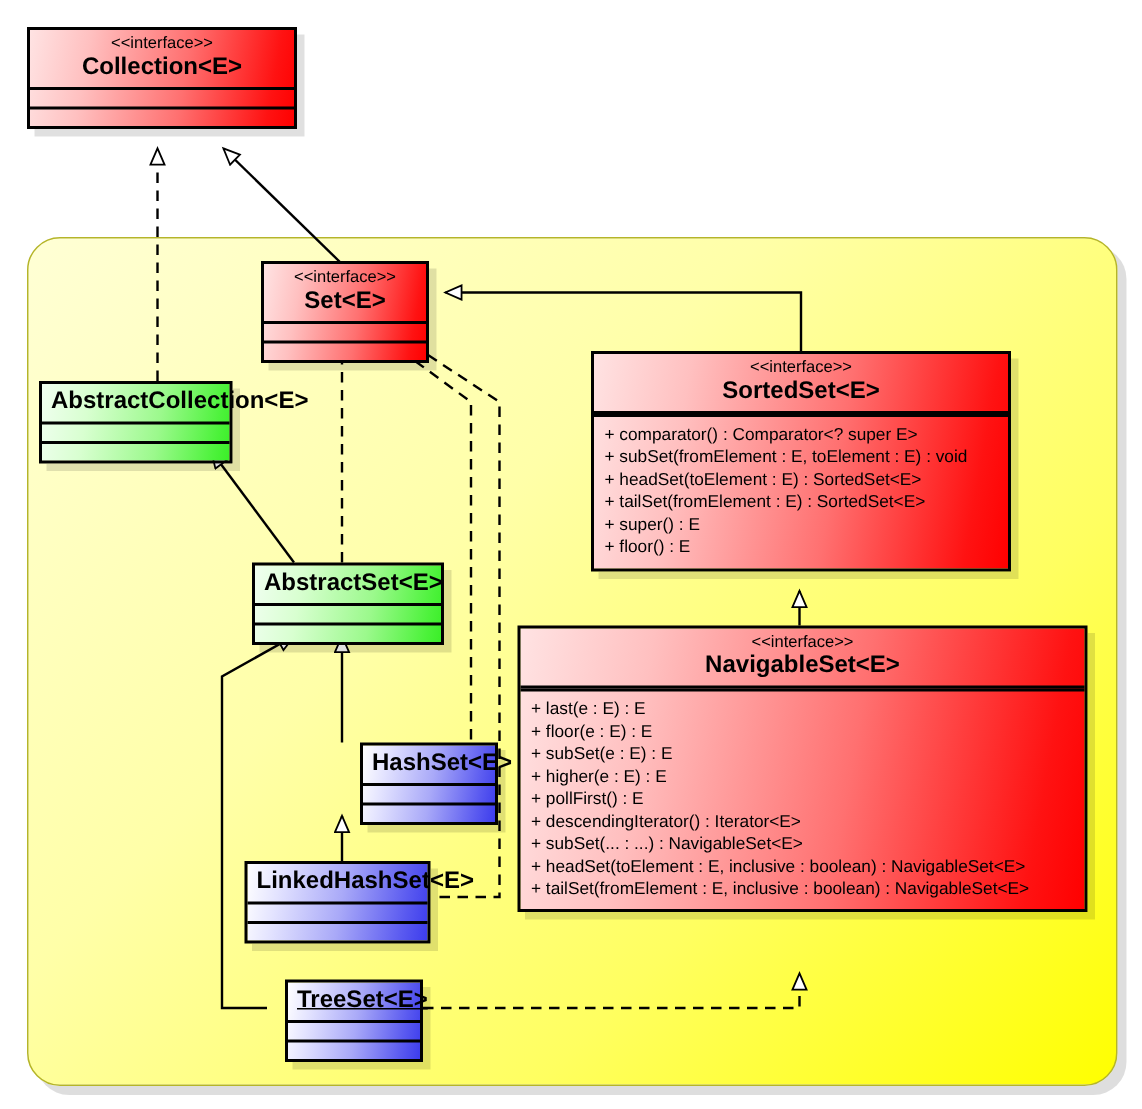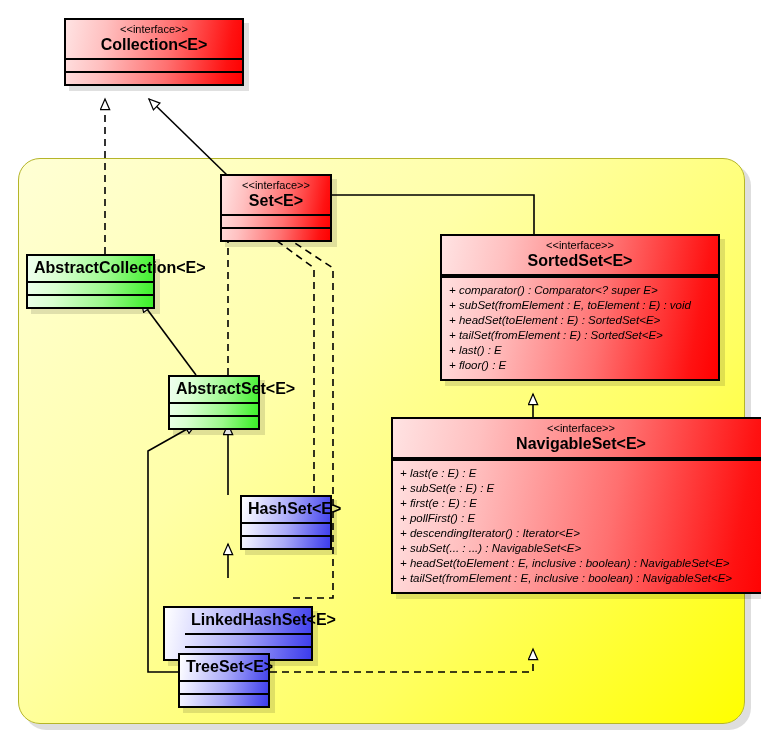--- a/index.html
+++ b/index.html
@@ -68,43 +68,42 @@
     border-top: 2px solid #000000;
   }
   .compart-empty {
     height: 11px;
   }
   .members {
     padding: 5px 7px 6px 7px;
   }
   .members .m {
     font-size: 11.5px;
-    font-style: italic;
     color: #000;
     white-space: nowrap;
     line-height: 1.30;
   }
 
   
-  .red  { background: linear-gradient(100deg, #ffe3e3 0%, #ffc0c0 22%, #ff7070 58%, #ff1212 90%, #ff0000 100%); margin-left: 46px; }
+  .red  { background: linear-gradient(100deg, #ffe3e3 0%, #ffc0c0 22%, #ff7070 58%, #ff1212 90%, #ff0000 100%); }
   
   .green{ background: linear-gradient(100deg, #f0fff0 0%, #d8ffd0 25%, #9bf98c 62%, #4cf23a 92%, #3bee28 100%); }
   
   .blue { background: linear-gradient(100deg, #ffffff 0%, #e3e3ff 18%, #a9a9f8 52%, #5a5af0 86%, #3c3cec 100%); }
 
   
   #box-collection      { left: 18px;  top: 18px;  width: 180px; }
   #box-set             { left: 174px; top: 174px; width: 112px; }
   #box-sortedset       { left: 394px; top: 234px; width: 280px; }
   #box-navigableset    { left: 345px; top: 417px; width: 380px; }
   #box-abstractcoll    { left: 26px;  top: 254px; width: 129px; }
-  #box-abstractset     { left: 168px; top: 375px; width: 92px; }
+  #box-abstractset     { left: 168px; top: 375px; width: 128px; }
   #box-hashset         { left: 196px; top: 495px; width: 92px; margin-left: 44px;  }
-  #box-linkedhashset   { left: 163px; top: 606px; width: 150px; padding-left: 20px; }
-  #box-treeset         { left: 178px; top: 653px; width: 92px;  }
+  #box-linkedhashset   { left: 163px; top: 574px; width: 124px; }
+  #box-treeset         { left: 190px; top: 653px; width: 92px; text-decoration: underline;  }
 </style>
 </head>
 <body>
 
 <div id="canvas">
 
   <div class="package"></div>
 
   <svg id="links" viewBox="0 0 761 739" xmlns="http://www.w3.org/2000/svg">
     <defs>
@@ -189,36 +188,37 @@
       <span class="stereo">&lt;&lt;interface&gt;&gt;</span>
       <span class="cname">SortedSet&lt;E&gt;</span>
     </div>
     <div class="sep"></div>
     <div class="sep"></div>
     <div class="members">
         <div class="m">+ comparator() : Comparator&lt;? super E&gt;</div>
         <div class="m">+ subSet(fromElement : E, toElement : E) : void</div>
         <div class="m">+ headSet(toElement : E) : SortedSet&lt;E&gt;</div>
         <div class="m">+ tailSet(fromElement : E) : SortedSet&lt;E&gt;</div>
-        <div class="m">+ last() : E</div>
+        <div class="m">+ super() : E</div>
         <div class="m">+ floor() : E</div>
       </div>
   </div>
 
   <div class="uml red" id="box-navigableset">
     <div class="titlebox">
       <span class="stereo">&lt;&lt;interface&gt;&gt;</span>
       <span class="cname">NavigableSet&lt;E&gt;</span>
     </div>
     <div class="sep"></div>
     <div class="sep"></div>
     <div class="members">
         <div class="m">+ last(e : E) : E</div>
+        <div class="m">+ floor(e : E) : E</div>
         <div class="m">+ subSet(e : E) : E</div>
-        <div class="m">+ first(e : E) : E</div>
+        <div class="m">+ higher(e : E) : E</div>
         <div class="m">+ pollFirst() : E</div>
         <div class="m">+ descendingIterator() : Iterator&lt;E&gt;</div>
         <div class="m">+ subSet(... : ...) : NavigableSet&lt;E&gt;</div>
         <div class="m">+ headSet(toElement : E, inclusive : boolean) : NavigableSet&lt;E&gt;</div>
         <div class="m">+ tailSet(fromElement : E, inclusive : boolean) : NavigableSet&lt;E&gt;</div>
       </div>
   </div>
 
   <div class="uml green" id="box-abstractcoll">
     <div class="titlebox">

